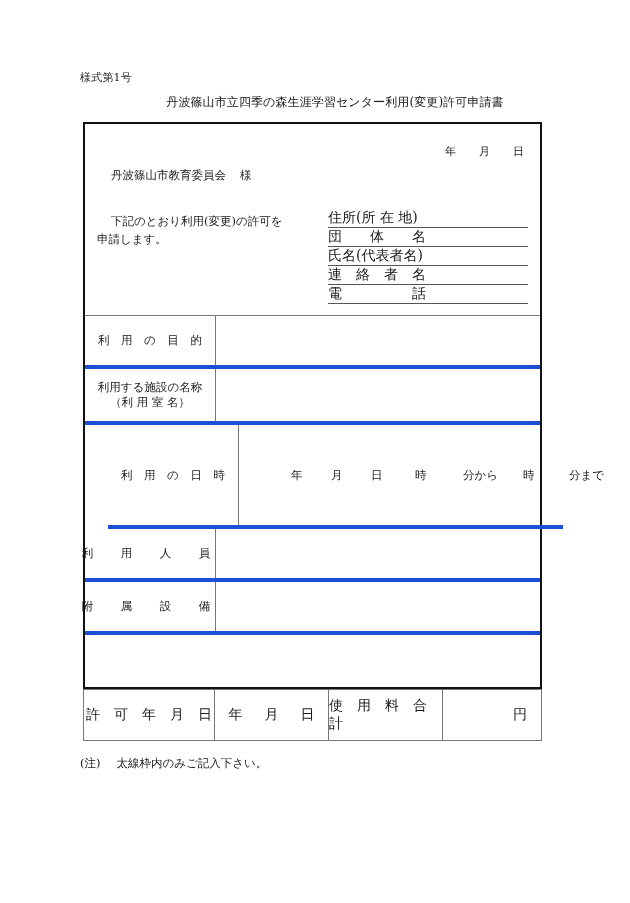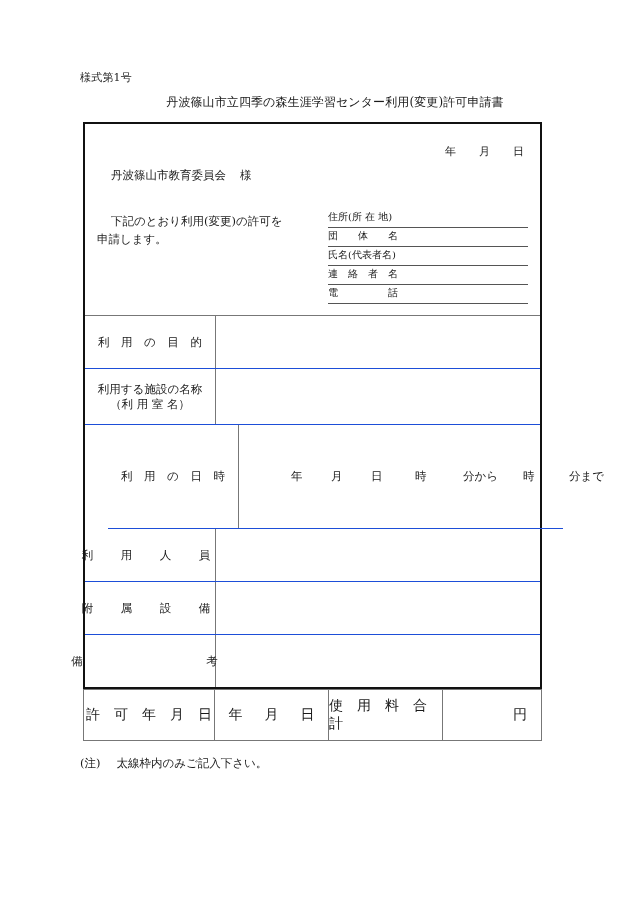--- a/index.html
+++ b/index.html
@@ -97,34 +97,34 @@
   .applicant-fields {
     position: absolute;
     left: 243px;
     top: 85px;
     width: 200px;
   }
   .afield {
     border-bottom: 1px solid #555;
     height: 18px;
     line-height: 16px;
-    font-size: 10px;
+    font-size: 14px;
     white-space: nowrap;
     overflow: hidden;
   }
   .sp-8 { letter-spacing: 8px; }
   .sp-11 { letter-spacing: 11px; }
 
   
   .row {
     position: absolute;
     left: 0;
     width: 100%;
     box-sizing: border-box;
-    border-bottom: 1px solid #1d4ed8;
+    border-bottom: 4px solid #1d4ed8;
   }
   .row.last-in-frame { border-bottom: none; }
   .row-label {
     position: absolute;
     left: 0; top: 0;
     width: 131px;
     height: 100%;
     border-right: 1px solid #777;
     box-sizing: border-box;
     display: flex;
@@ -259,26 +259,20 @@
       <div class="row-value"></div>
     </div>
 
     <div class="row" style="top:458px; height:53px;">
       <div class="row-label">
         <span class="lbl-line sp-8">附　属　設　備</span>
       </div>
       <div class="row-value"></div>
     </div>
 
-    <div class="row last-in-frame" style="top:511px; height:52px;">
-      <div class="row-label">
-        <span class="lbl-line sp-11">備　　　　　考</span>
-      </div>
-      <div class="row-value"></div>
-    </div>
 
   </div>
 
   <div class="bottom-row">
     <div class="br-cell br-c1">許　可　年　月　日</div>
     <div class="br-cell br-c2">
       <span class="br-date"><span class="y">年</span><span class="m">月</span><span>日</span></span>
     </div>
     <div class="br-cell br-c3">使　用　料　合　計</div>
     <div class="br-cell br-c4">

